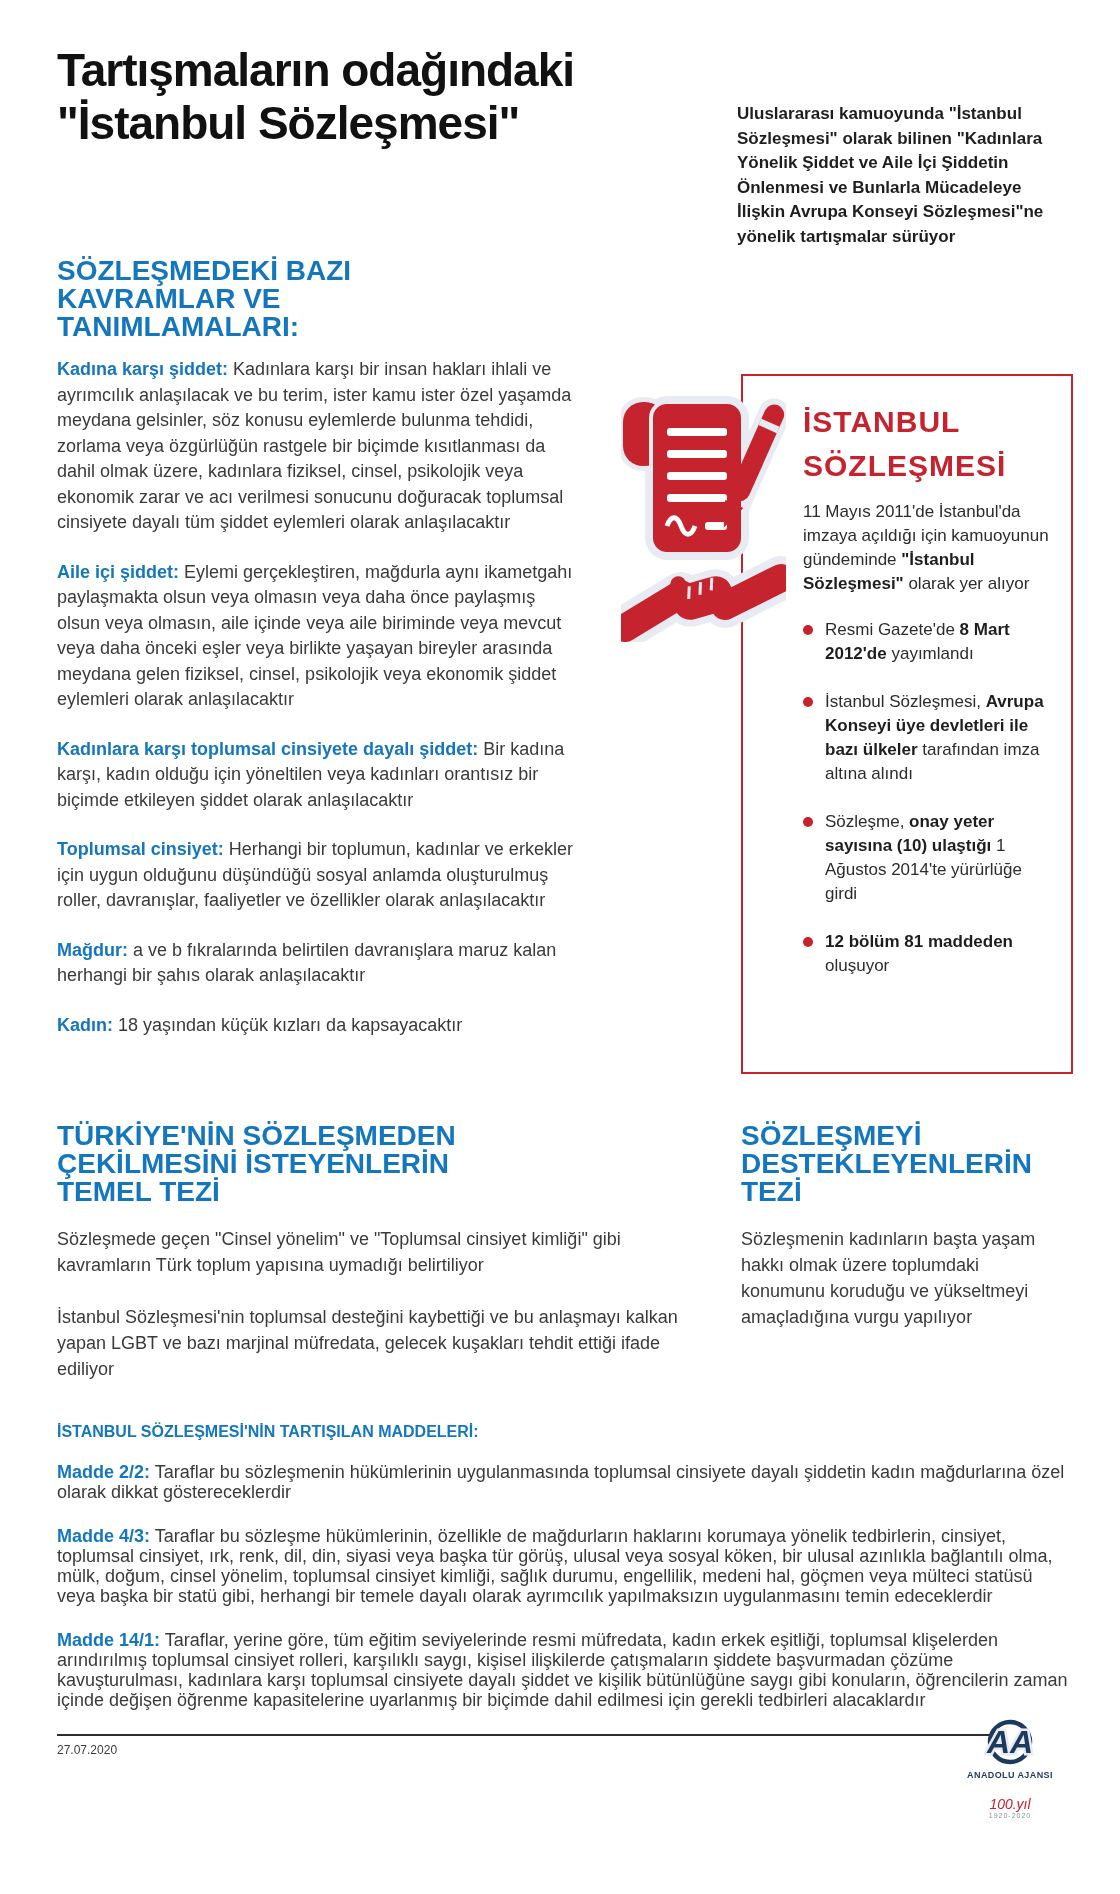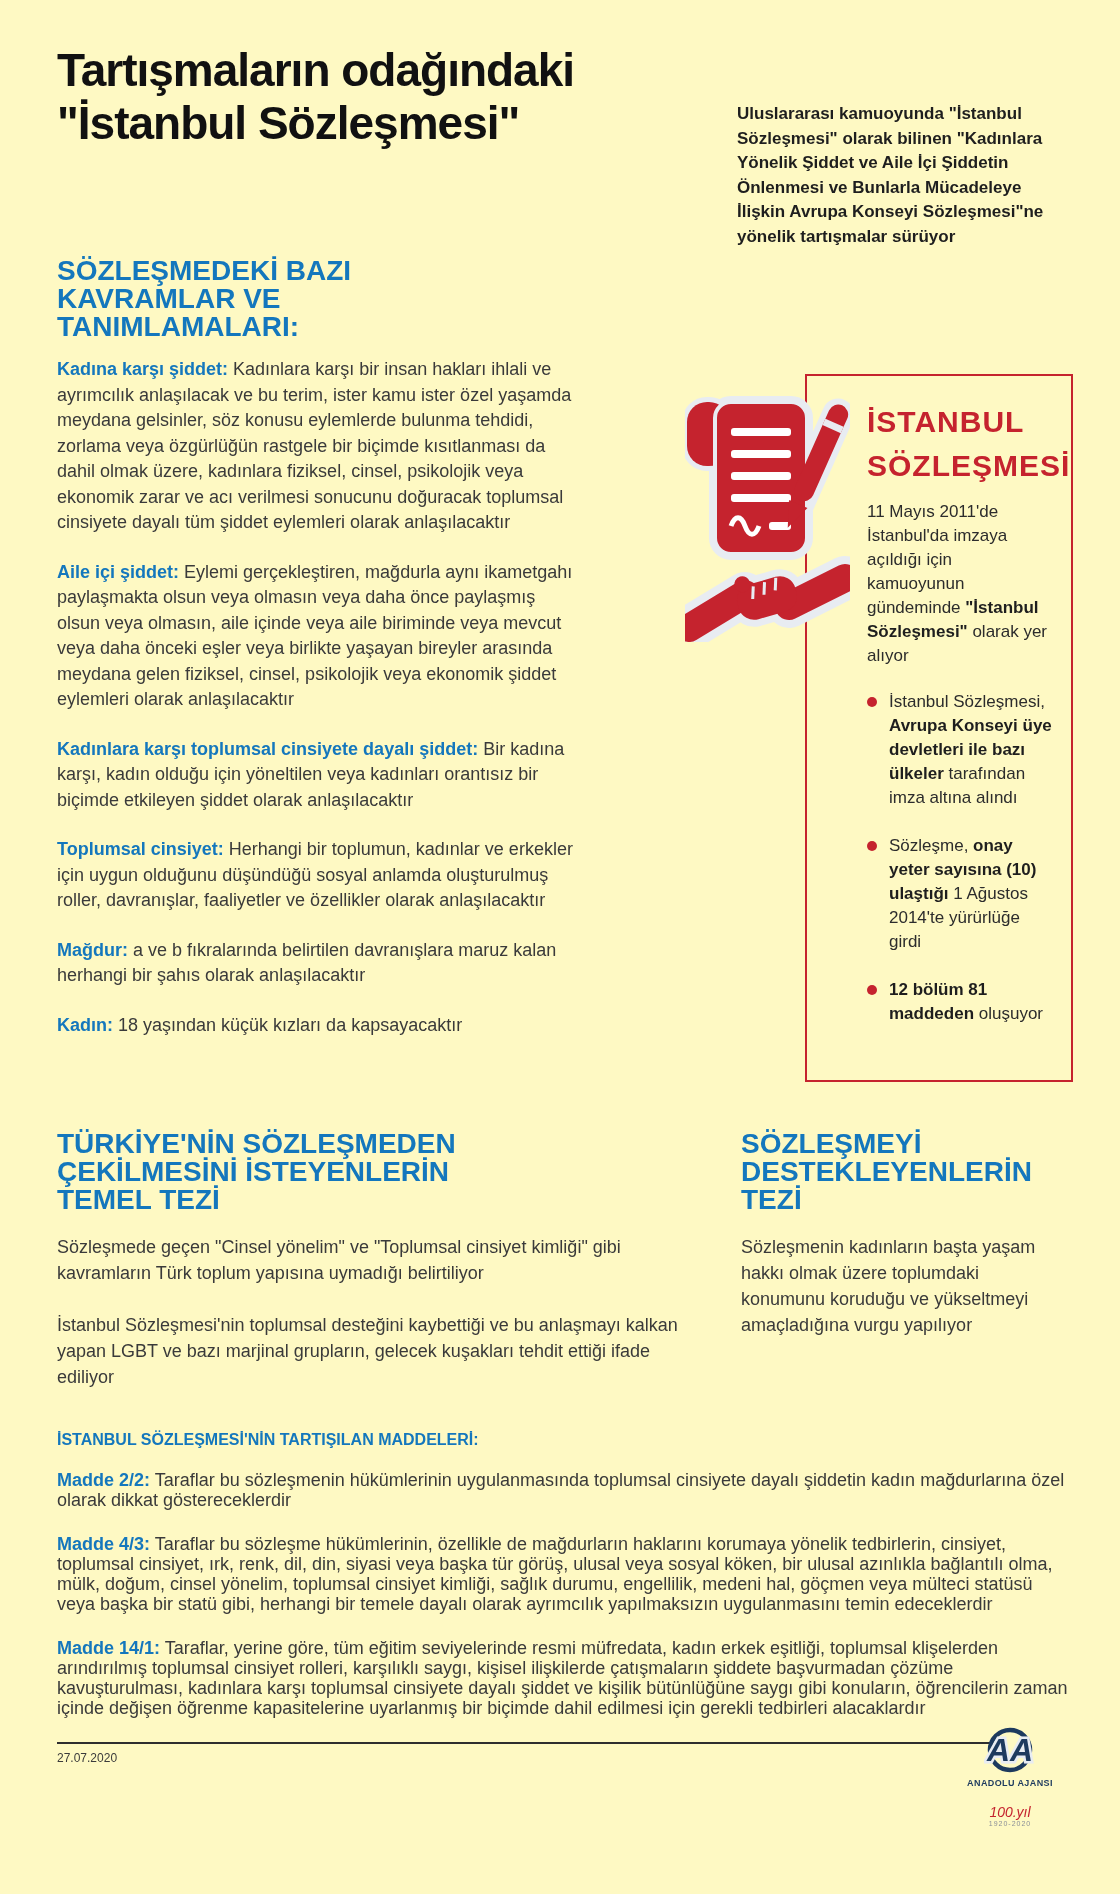--- a/index.html
+++ b/index.html
@@ -1,38 +1,38 @@
 <!DOCTYPE html>
 <html lang="tr"><head>
 <meta charset="utf-8">
 <style>
   * { margin:0; padding:0; box-sizing:border-box; }
   body { background:#cfd5de; }
   .page{
     position:relative; width:1120px; height:1894px; overflow:hidden;
-    background:#fef9c3; padding:0 47px 0 57px; margin:0 auto;
+    background:#ffffff; padding:0 47px 0 57px; margin:0 auto;
     font-family:"Liberation Sans", sans-serif; color:#3a3a3a;
   }
   
   .header{ display:flex; justify-content:space-between; align-items:flex-start; }
   .title{ padding-top:44px; font-size:46px; line-height:53px; font-weight:800;
           color:#111; letter-spacing:-1px; }
   .title span{ display:block; }
   .intro{ width:336px; margin-top:102px; font-size:17px; line-height:24.5px;
           font-weight:700; color:#1e1e1e; }
   
   .blue-h{ color:#1477bd; font-size:28px; line-height:28px; font-weight:800; }
   
   .main-row{ display:flex; justify-content:space-between; align-items:flex-start; margin-top:8px; }
   .defs{ width:520px; }
   .defs .blue-h{ max-width:410px; margin-bottom:16px; }
   .def{ font-size:18px; line-height:25.5px; margin-bottom:24px; }
   .def .term{ color:#1477bd; font-weight:700; }
   
-  .box{ position:relative; width:268px; margin-top:117px; min-height:700px;
+  .box{ position:relative; width:332px; margin-top:117px; min-height:700px;
         border:2px solid #c5232e; padding:24px 18px 30px 60px; }
   .box-icon{ position:absolute; left:-122px; top:16px; width:165px; height:250px; }
   .box-title{ color:#c5232e; font-size:30px; line-height:44px; font-weight:800;
               letter-spacing:1px; }
   .box-title span{ display:block; }
   .box-intro{ margin-top:12px; font-size:17px; line-height:24px; color:#2c2c2c; }
   .box-intro b, .btext b{ color:#1e1e1e; }
   .bullets{ list-style:none; margin-top:22px; }
   .bullets li{ display:flex; margin-bottom:24px; }
   .dot{ flex:0 0 10px; width:10px; height:10px; border-radius:50%;
@@ -130,39 +130,43 @@
         </svg>
       </div>
       <h2 class="box-title">
         <span>İSTANBUL</span>
         <span>SÖZLEŞMESİ</span>
       </h2>
       <p class="box-intro"><span>11 Mayıs 2011'de İstanbul'da imzaya açıldığı için kamuoyunun gündeminde </span><b>"İstanbul Sözleşmesi"</b><span> olarak yer alıyor</span></p>
       <ul class="bullets">
         <li>
             <span class="dot"></span>
+            <span class="btext"><span>Resmi Gazete'de </span><b>8 Mart 2012'de</b><span> yayımlandı</span></span>
+          </li>
+        <li>
+            <span class="dot"></span>
             <span class="btext"><span>İstanbul Sözleşmesi, </span><b>Avrupa Konseyi üye devletleri ile bazı ülkeler</b><span> tarafından imza altına alındı</span></span>
           </li>
         <li>
             <span class="dot"></span>
             <span class="btext"><span>Sözleşme, </span><b>onay yeter sayısına (10) ulaştığı</b><span> 1 Ağustos 2014'te yürürlüğe girdi</span></span>
           </li>
         <li>
             <span class="dot"></span>
             <span class="btext"><span></span><b>12 bölüm 81 maddeden</b><span> oluşuyor</span></span>
           </li>
       </ul>
     </aside>
   </div>
 
   <div class="tez-row">
     <section class="tez-left">
       <h2 class="blue-h">TÜRKİYE'NİN SÖZLEŞMEDEN ÇEKİLMESİNİ İSTEYENLERİN TEMEL TEZİ</h2>
       <p>Sözleşmede geçen "Cinsel yönelim" ve "Toplumsal cinsiyet kimliği" gibi kavramların Türk toplum yapısına uymadığı belirtiliyor</p>
-      <p>İstanbul Sözleşmesi'nin toplumsal desteğini kaybettiği ve bu anlaşmayı kalkan yapan LGBT ve bazı marjinal grupların, gelecek kuşakları tehdit ettiği ifade ediliyor</p>
+      <p>İstanbul Sözleşmesi'nin toplumsal desteğini kaybettiği ve bu anlaşmayı kalkan yapan LGBT ve bazı marjinal müfredata, gelecek kuşakları tehdit ettiği ifade ediliyor</p>
     </section>
     <section class="tez-right">
       <h2 class="blue-h">SÖZLEŞMEYİ DESTEKLEYENLERİN TEZİ</h2>
       <p>Sözleşmenin kadınların başta yaşam hakkı olmak üzere toplumdaki konumunu koruduğu ve yükseltmeyi amaçladığına vurgu yapılıyor</p>
     </section>
   </div>
 
   <section class="articles">
     <h2 class="blue-h articles-h">İSTANBUL SÖZLEŞMESİ'NİN TARTIŞILAN MADDELERİ:</h2>
     <p class="def"><span class="term">Madde 2/2:</span> <span>Taraflar bu sözleşmenin hükümlerinin uygulanmasında toplumsal cinsiyete dayalı şiddetin kadın mağdurlarına özel olarak dikkat göstereceklerdir</span></p>

